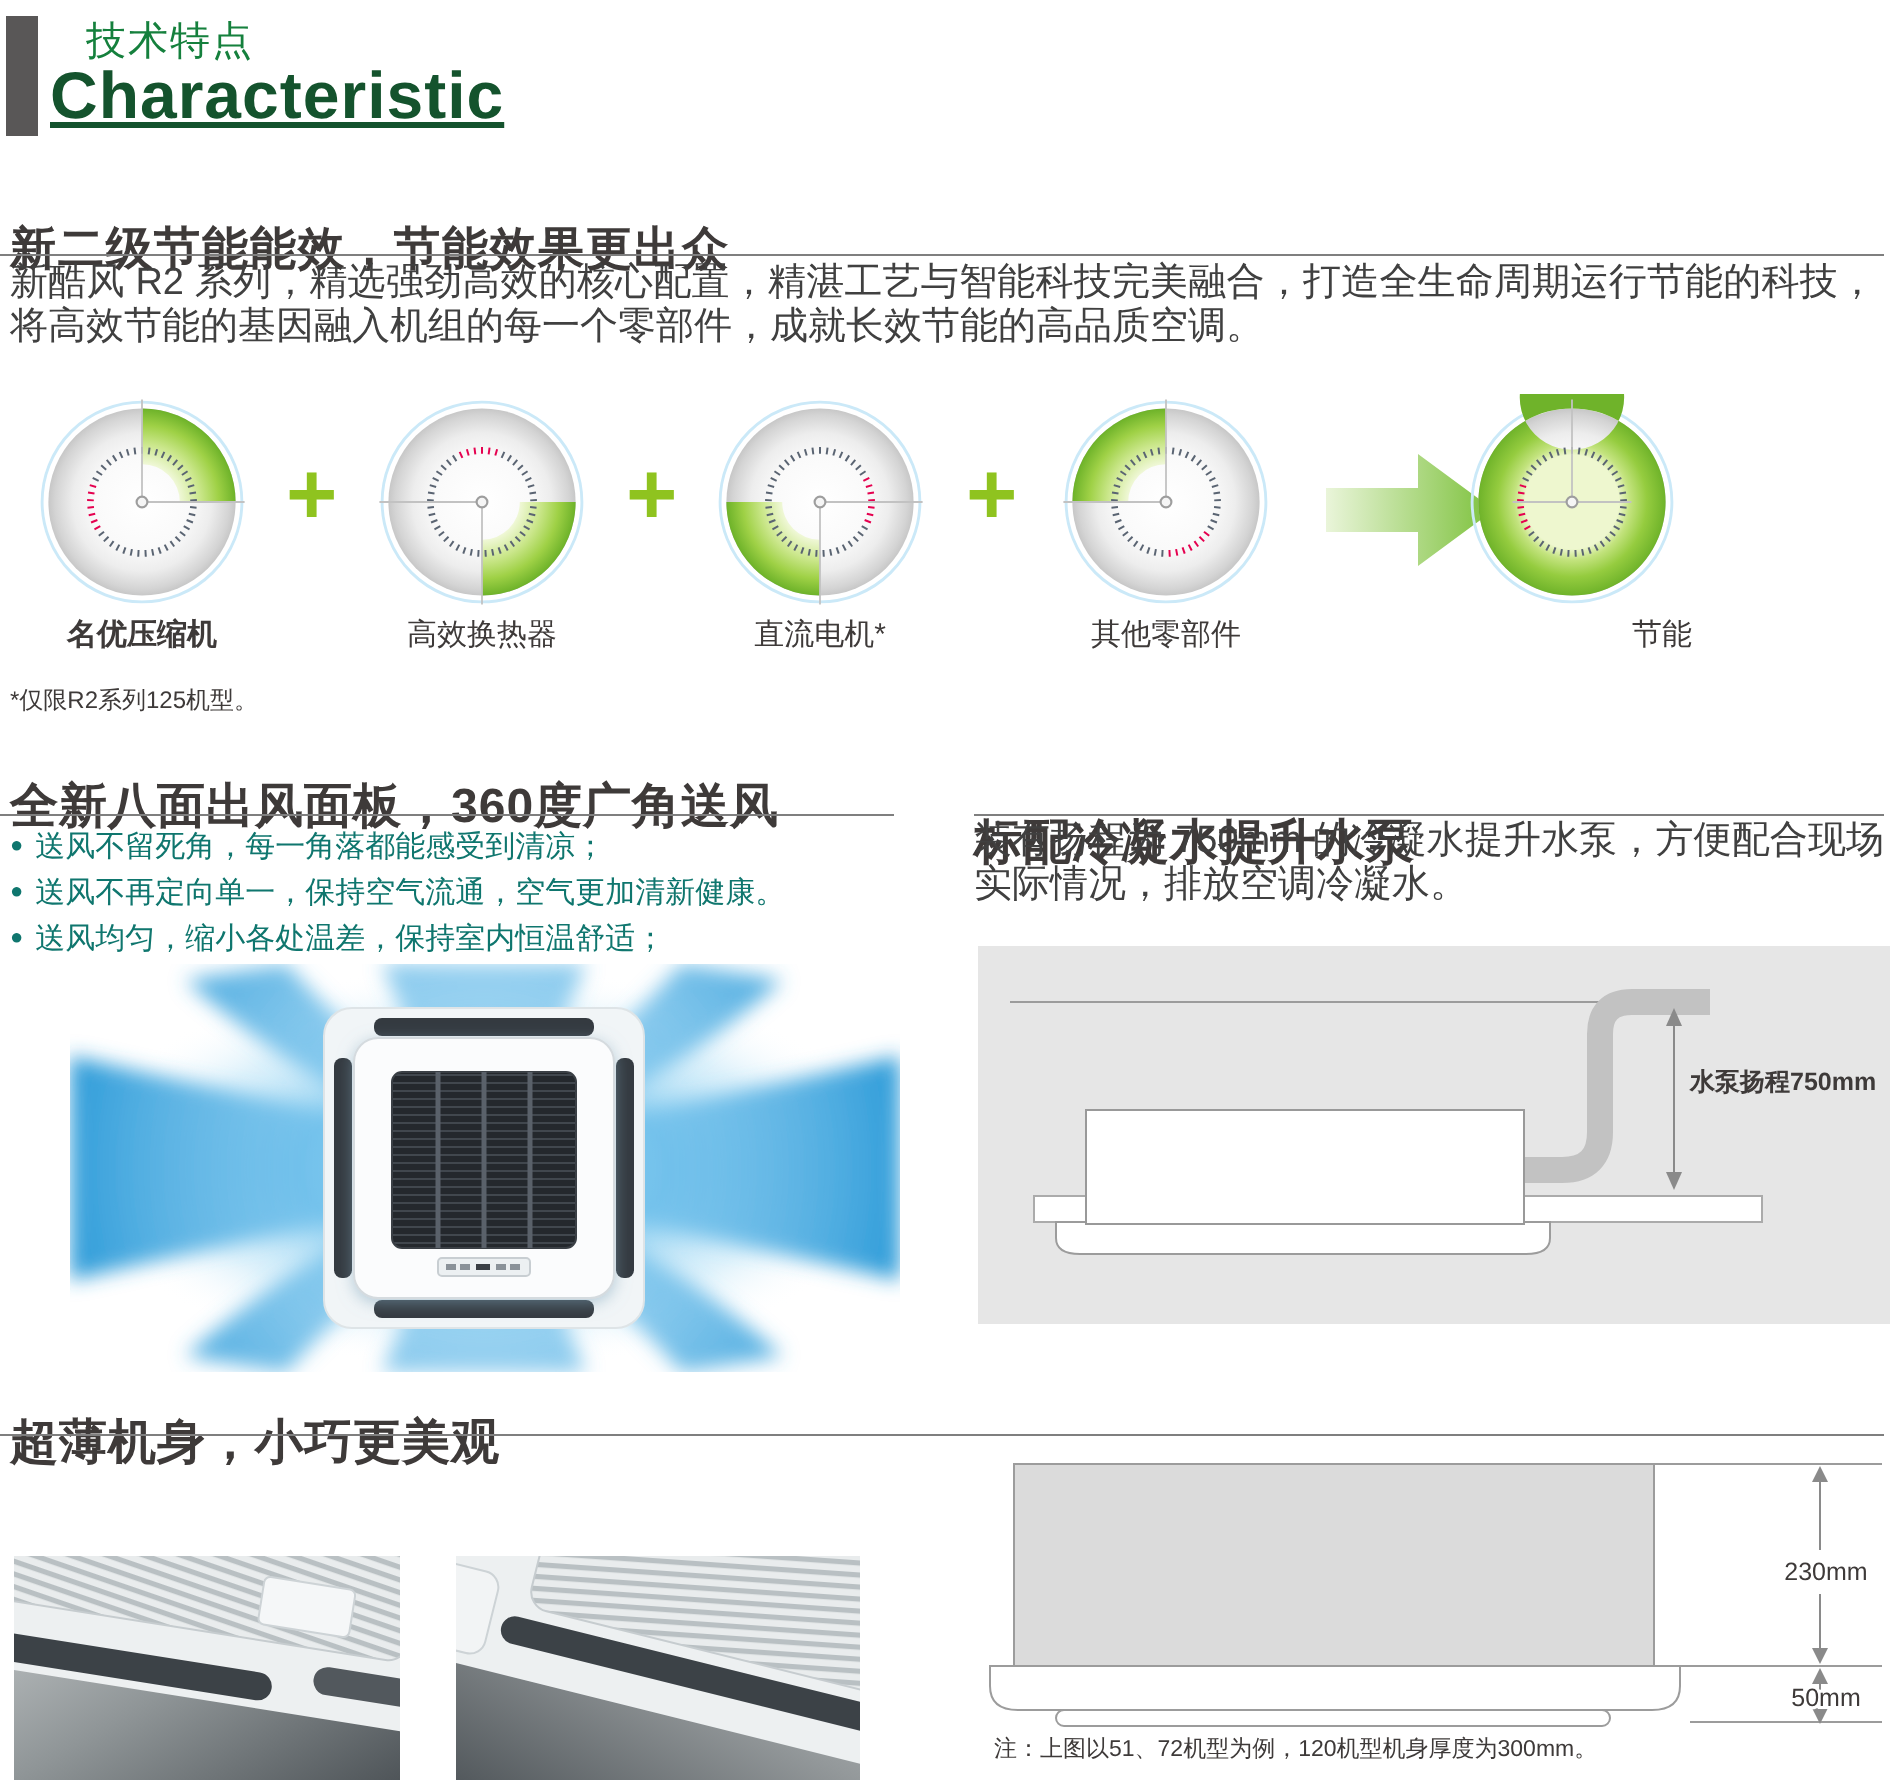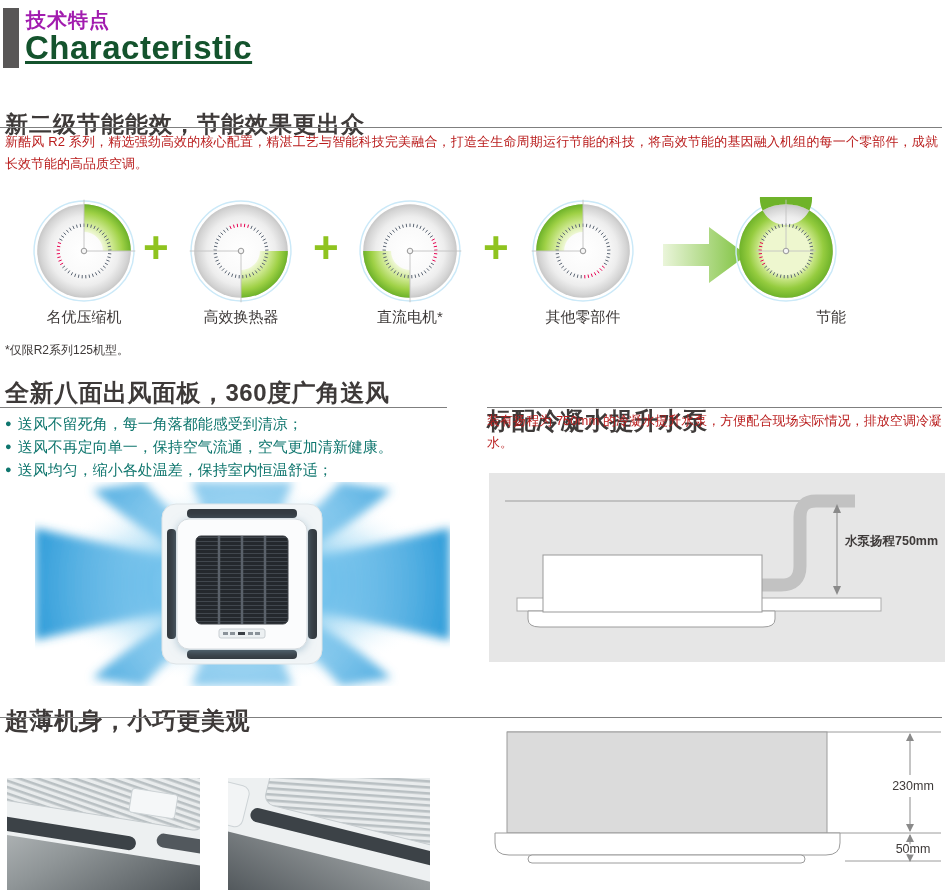--- a/index.html
+++ b/index.html
@@ -2,29 +2,29 @@
 <html><head>
 <meta charset="utf-8">
 <style>
   html,body{margin:0;padding:0;background:#ffffff;}
   .page{position:relative;width:950px;height:896px;background:#fff;overflow:hidden;
         font-family:"Liberation Sans","DejaVu Sans",sans-serif;color:#3E3A39;}
   .abs{position:absolute;}
 
   
   .hbar{position:absolute;left:3px;top:8px;width:16px;height:60px;background:#595757;}
-  .h-zh{position:absolute;left:26px;top:7px;font-size:20px;font-weight:bold;color:#a21caf;letter-spacing:1px;}
+  .h-zh{position:absolute;left:43px;top:7px;font-size:20px;font-weight:normal;color:#15803d;letter-spacing:1px;}
   .h-en{position:absolute;left:25px;top:29px;font-size:33px;font-weight:bold;color:#14532d;letter-spacing:0.5px;text-decoration:underline;}
 
   .sec-title{position:absolute;font-weight:bold;color:#3E3A39;white-space:nowrap;}
   .t-big{left:5px;top:90px;font-size:23px;letter-spacing:1px;}
   .t-mid{font-size:24px;letter-spacing:0.5px;}
   .rule{position:absolute;height:1px;background:#7F7F7F;}
 
-  .body-text{position:absolute;font-size:13px;line-height:22px;color:#b91c1c;text-align:justify;}
+  .body-text{position:absolute;font-size:19px;line-height:22px;color:#404040;text-align:justify;}
 
   
   .gauge{position:absolute;width:120px;text-align:center;top:197px;}
   .gauge-canvas{display:block;width:108px;height:108px;margin:0 auto;}
   .gauge-label{display:block;margin-top:3px;font-size:15px;color:#3E3A39;}
   .plus{position:absolute;top:226px;font-size:44px;font-weight:bold;color:#8FC31F;line-height:44px;}
   .footnote{position:absolute;left:5px;top:342px;font-size:12px;color:#3E3A39;}
 
   
   .bullet-row{font-size:15px;line-height:23px;color:#0f766e;white-space:nowrap;}
@@ -44,21 +44,21 @@
     <div class="hbar"></div>
     <div class="h-zh">技术特点</div>
     <div class="h-en">Characteristic</div>
   </div>
 
   <h2 class="sec-title t-big">新二级节能能效，节能效果更出众</h2>
   <div class="rule" style="left:0;top:127px;width:942px;"></div>
   <p class="body-text" style="left:5px;top:131px;width:933px;margin:0;">新酷风 R2 系列，精选强劲高效的核心配置，精湛工艺与智能科技完美融合，打造全生命周期运行节能的科技，将高效节能的基因融入机组的每一个零部件，成就长效节能的高品质空调。</p>
 
   <div>
-    <div class="gauge" style="left:24px;">
+    <div class="gauge" style="left:11px;font-weight:bold;">
       <span class="gauge-canvas">
           <svg viewBox="-60 -60 120 120" width="108" height="108">
             <defs>
               <radialGradient id="gg" cx="0" cy="0" r="52" gradientUnits="userSpaceOnUse">
                 <stop offset="0" stop-color="#FFFFFF"></stop>
                 <stop offset="0.5" stop-color="#FAFAFA"></stop>
                 <stop offset="0.74" stop-color="#EDEDED"></stop>
                 <stop offset="0.93" stop-color="#D4D4D4"></stop>
                 <stop offset="1" stop-color="#C7C7C7"></stop>
               </radialGradient>
@@ -465,21 +465,21 @@
             <line x1="-33" y1="0" x2="33" y2="0" stroke="#C2C2C2" stroke-width="1"></line>
             <circle r="3" fill="#F5F5F5" stroke="#9E9E9E" stroke-width="1.2"></circle>
           </svg>
         </span>
       <span class="gauge-label">节能</span>
     </div>
   </div>
 
   <div class="footnote">*仅限R2系列125机型。</div>
 
-  <h2 class="sec-title t-mid" style="left:5px;top:357px;text-align:right;">全新八面出风面板，360度广角送风</h2>
+  <h2 class="sec-title t-mid" style="left:5px;top:367px;text-align:right;">全新八面出风面板，360度广角送风</h2>
   <div class="rule" style="left:0;top:407px;width:447px;"></div>
   <div class="abs" style="left:5px;top:412px;">
     <div class="bullet-row"><span class="bullet-mark">●</span><span>送风不留死角，每一角落都能感受到清凉；</span></div>
     <div class="bullet-row"><span class="bullet-mark">●</span><span>送风不再定向单一，保持空气流通，空气更加清新健康。</span></div>
     <div class="bullet-row"><span class="bullet-mark">●</span><span>送风均匀，缩小各处温差，保持室内恒温舒适；</span></div>
   </div>
 
   <svg class="abs" style="left:35px;top:482px;" width="415" height="204" viewBox="0 0 415 204">
     <defs>
       <radialGradient id="glow" cx="0.5" cy="0.5" r="0.5">
@@ -615,14 +615,15 @@
     </g>
     <text x="424" y="78" text-anchor="middle" font-size="12.5" fill="#3E3A39" class="diagram-text">230mm</text>
     <g stroke="#8A8A8A" stroke-width="1">
       <line x1="421" y1="123" x2="421" y2="149"></line>
       <polygon points="417,130 425,130 421,122" fill="#8A8A8A" stroke="none"></polygon>
       <polygon points="417,142 425,142 421,150" fill="#8A8A8A" stroke="none"></polygon>
     </g>
     <text x="424" y="141" text-anchor="middle" font-size="12.5" fill="#3E3A39" class="diagram-text" stroke="#FFFFFF" stroke-width="3" paint-order="stroke">50mm</text>
   </svg>
 
+  <div class="note-text" style="left:497px;top:867px;">注：上图以51、72机型为例，120机型机身厚度为300mm。</div>
 
 </div>
 
 </body></html>

